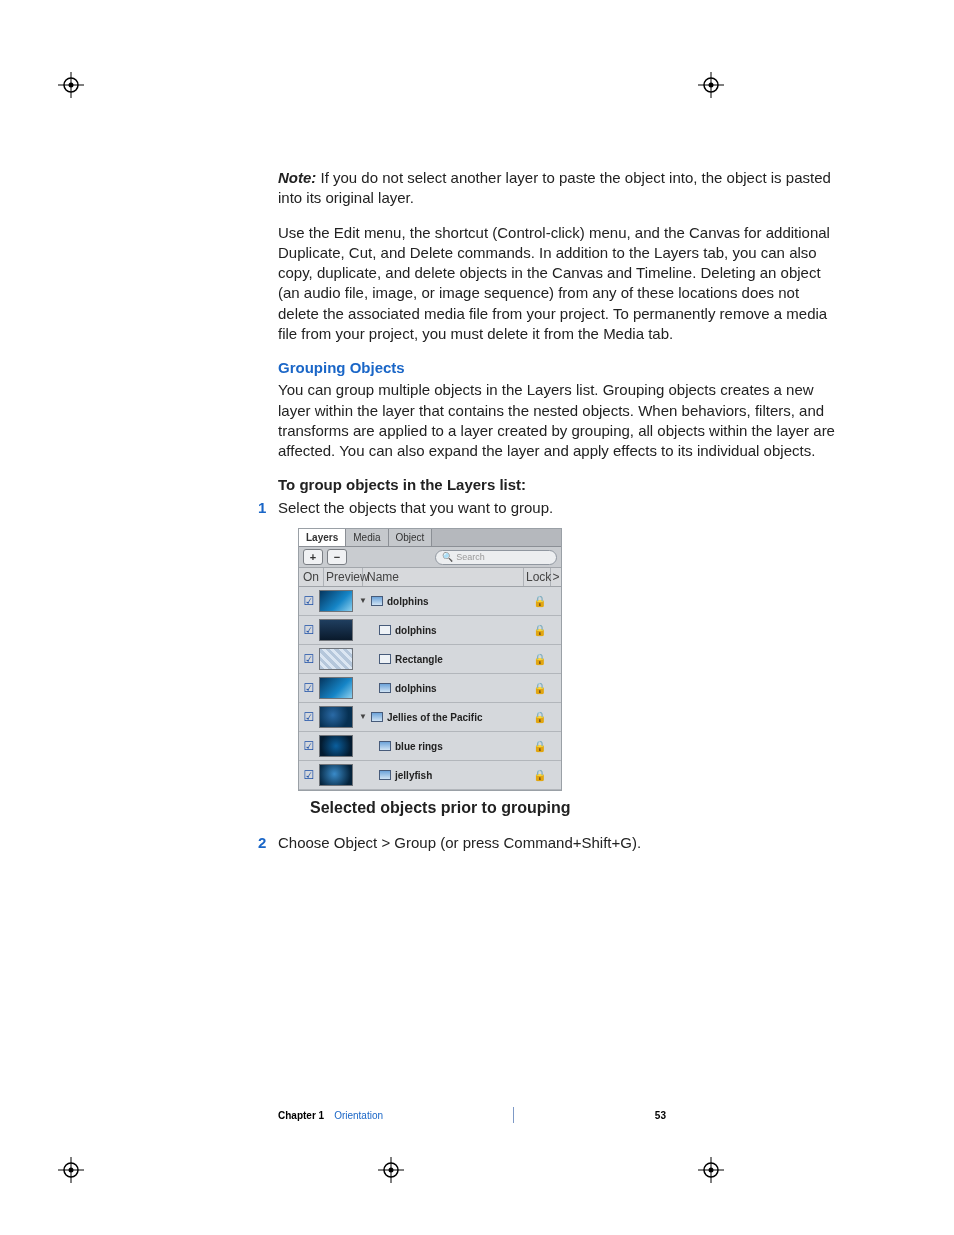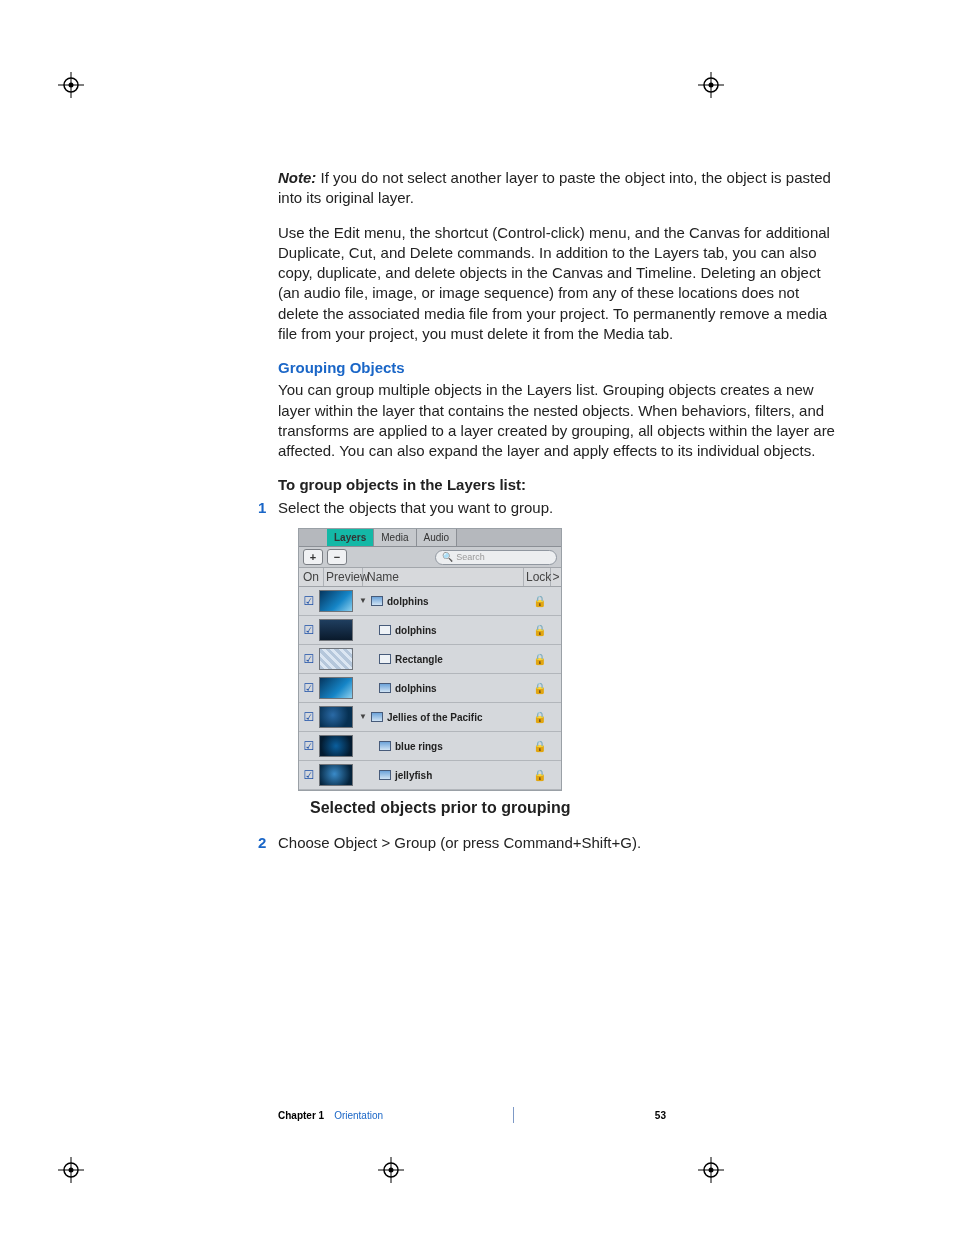--- a/index.html
+++ b/index.html
@@ -78,21 +78,21 @@
     display: flex;
     background: #b5b8bd;
     border-bottom: 1px solid #8b8f95;
   }
   .tab {
     padding: 2px 7px;
     border-right: 1px solid #8b8f95;
     background: #c5c8cc;
     cursor: default;
   }
-  .tab.active { background: #14b8a6; font-weight: 600; margin-left: 28px; }
+  .tab.active { background: #ffffff; font-weight: 600; }
   .toolbar {
     display: flex;
     align-items: center;
     gap: 4px;
     padding: 2px 4px;
     background: #c9ccd0;
     border-bottom: 1px solid #a2a6ab;
   }
   .sq-btn {
     width: 18px; height: 14px;
@@ -269,21 +269,21 @@
 
     <div class="step">
       <span class="step-num">1</span>
       <span class="step-text">Select the objects that you want to group.</span>
     </div>
 
     <div class="layers-panel">
       <div class="tabs">
         <div class="tab active">Layers</div>
         <div class="tab">Media</div>
-        <div class="tab">Audio</div>
+        <div class="tab">Object</div>
       </div>
       <div class="toolbar">
         <span class="sq-btn">+</span>
         <span class="sq-btn">−</span>
         <span class="search">
           <span>🔍</span>
           <span>Search</span>
         </span>
       </div>
       <div class="cols">

